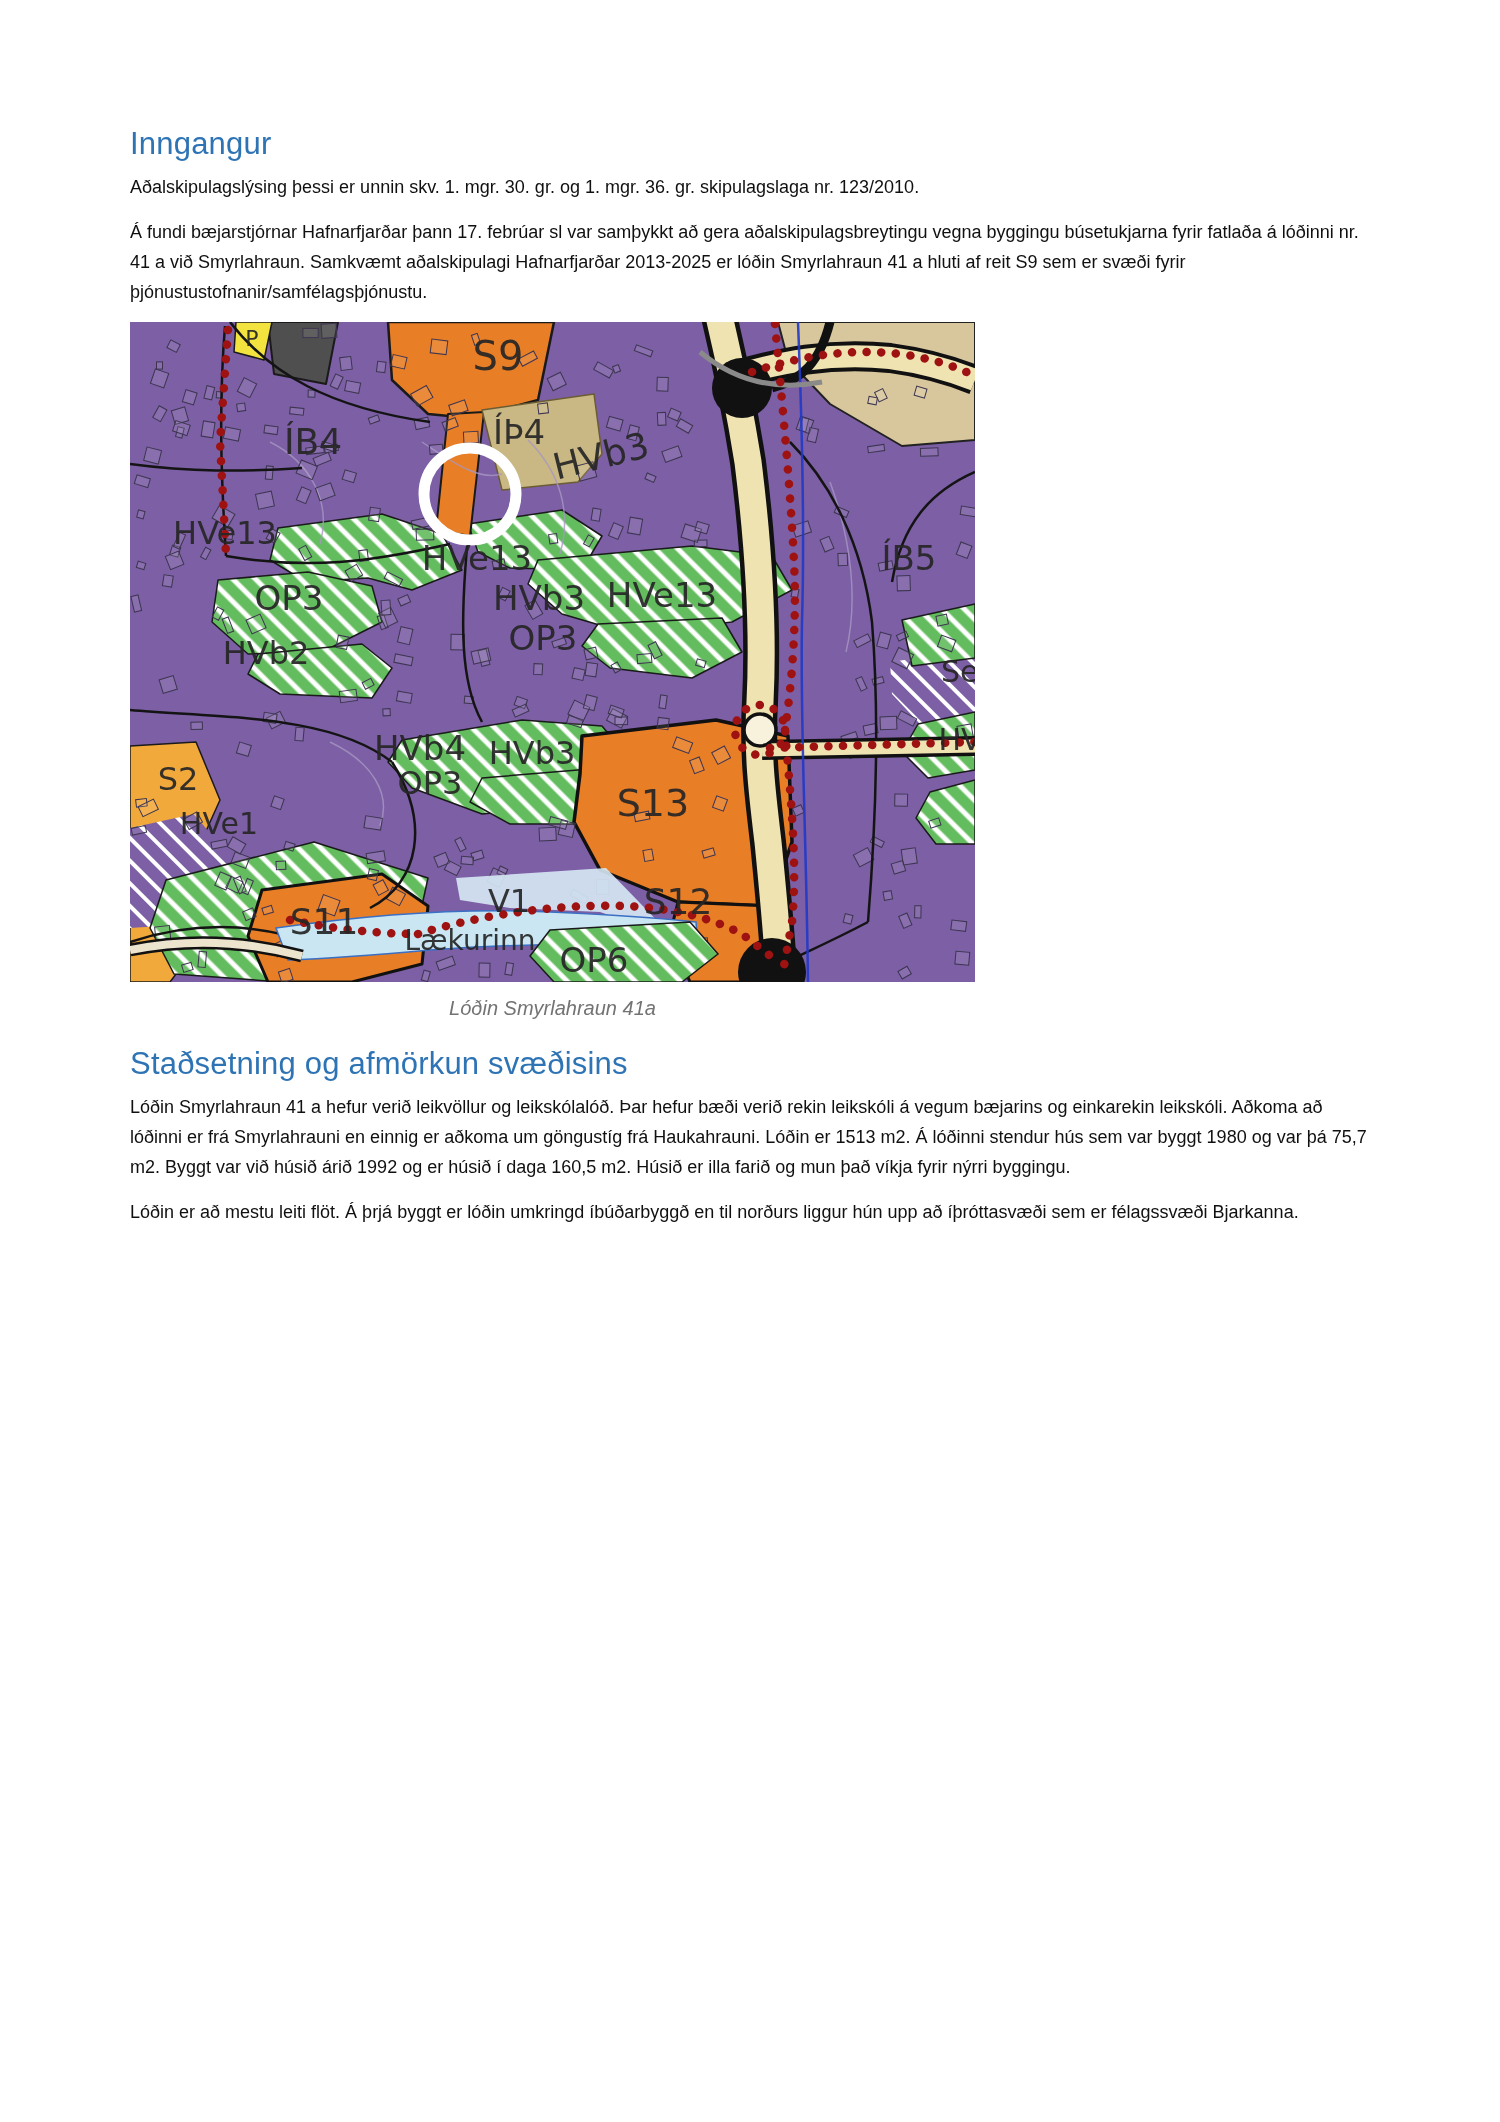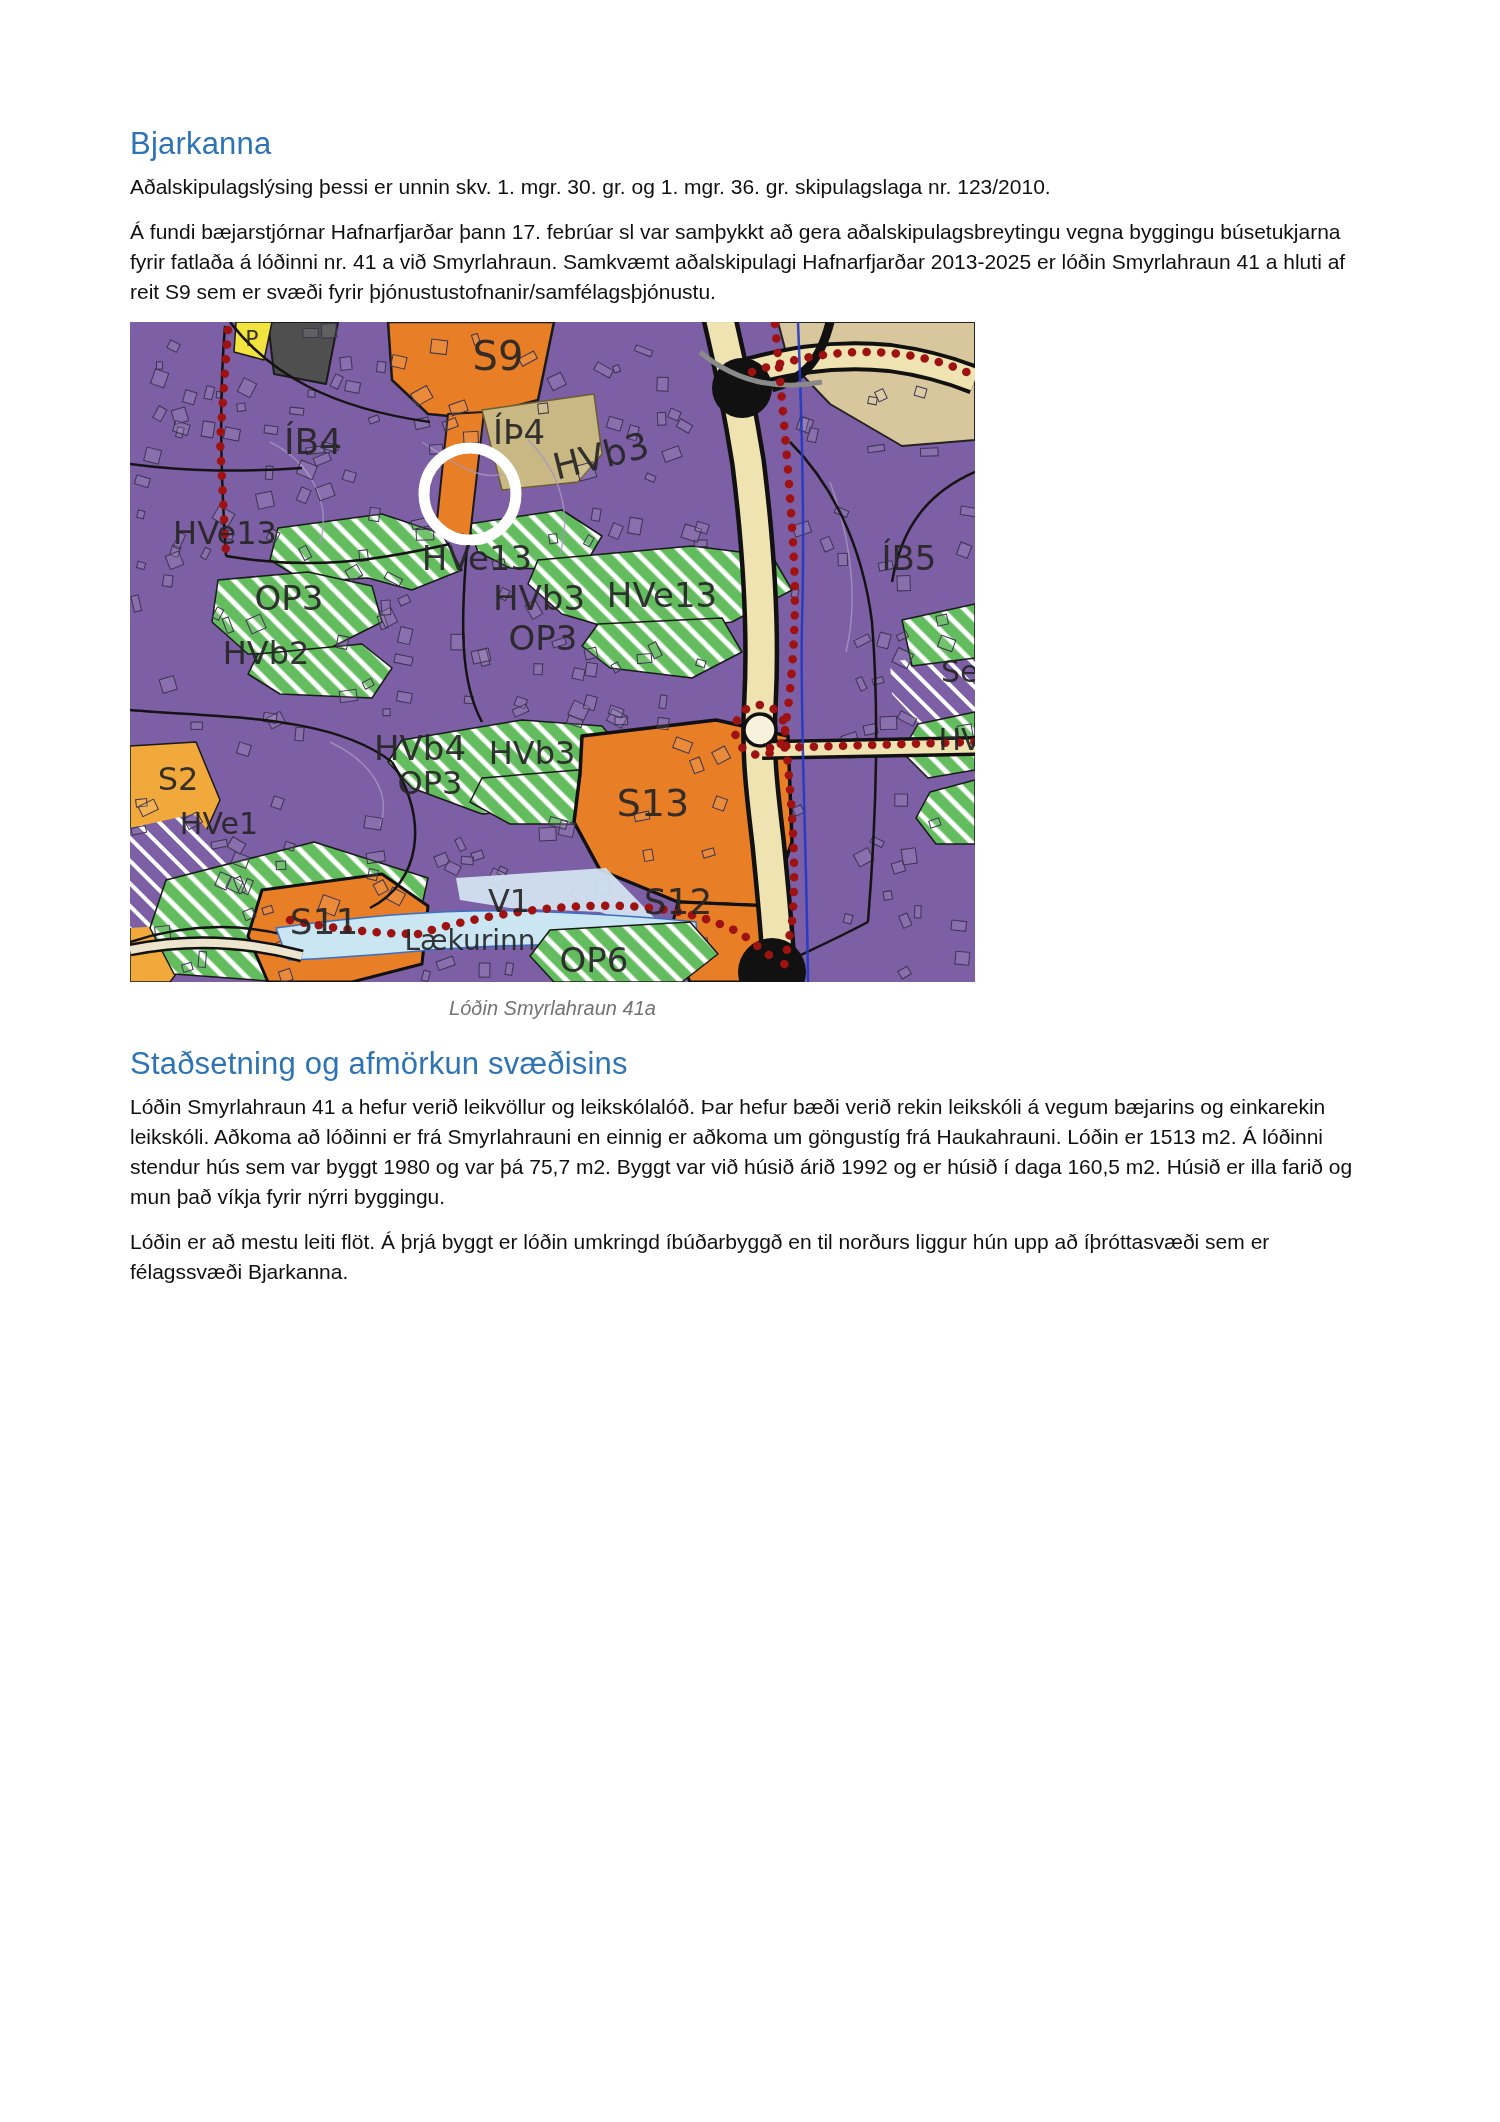--- a/index.html
+++ b/index.html
@@ -7,42 +7,42 @@
   body {
     width:1500px; height:2122px; overflow:hidden;
     font-family:"Liberation Sans", sans-serif; color:#111;
   }
   .page { position:relative; padding:126px 130px 0 130px; width:1500px; }
   .doc-heading {
     color:#2E74B5; font-size:31px; font-weight:400;
     margin:0 0 10px 0; letter-spacing:0.2px;
   }
   .body-text {
-    font-size:21px; line-height:30px; color:#101010;
+    font-size:18px; line-height:30px; color:#101010;
     margin:0 0 15px 0; max-width:1248px;
   }
   .map-figure { margin:8px 0 0 0; width:845px; }
   .map-figure svg { display:block; }
   .map-caption {
     width:845px; text-align:center; font-size:20px; font-style:italic;
     color:#737373; margin:15px 0 26px 0;
   }
   .section-location { margin-top:20px; }
   text.mlab {
     fill:#262626; opacity:0.92;
     font-family:"DejaVu Sans", sans-serif;
     text-anchor:middle;
   }
 </style>
 </head>
 <body>
 
 <div class="page">
 
-  <h1 class="doc-heading">Bjarkanna</h1>
+  <h1 class="doc-heading">Inngangur</h1>
   <p class="body-text">Aðalskipulagslýsing þessi er unnin skv. 1. mgr. 30. gr. og 1. mgr. 36. gr. skipulagslaga nr. 123/2010.</p>
   <p class="body-text">Á fundi bæjarstjórnar Hafnarfjarðar þann 17. febrúar sl var samþykkt að gera aðalskipulagsbreytingu vegna byggingu búsetukjarna fyrir fatlaða á lóðinni nr. 41 a við Smyrlahraun. Samkvæmt aðalskipulagi Hafnarfjarðar 2013-2025 er lóðin Smyrlahraun 41 a hluti af reit S9 sem er svæði fyrir þjónustustofnanir/samfélagsþjónustu.</p>
 
   <figure class="map-figure">
     <svg id="map-svg" viewBox="0 0 845 660" width="845" height="660">
       <defs>
         <pattern id="greenHatch" width="16" height="16" patternUnits="userSpaceOnUse" patternTransform="rotate(-45)">
           <rect width="16" height="16" fill="#63BC5D"></rect>
           <line x1="3" y1="0" x2="3" y2="16" stroke="#ffffff" stroke-width="5"></line>
         </pattern>

